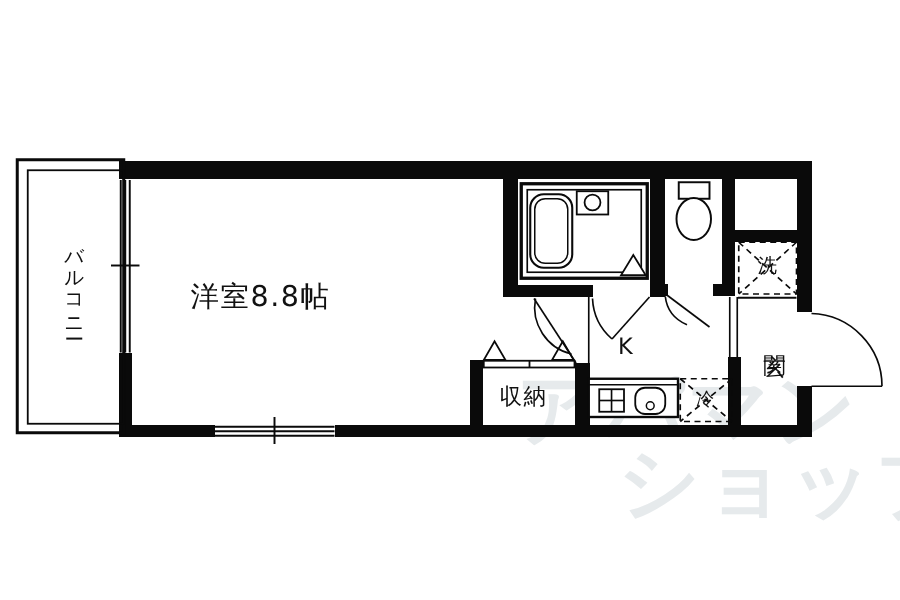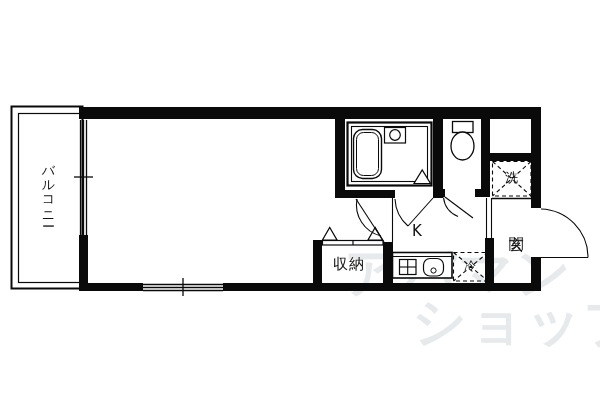--- a/index.html
+++ b/index.html
@@ -131,18 +131,19 @@
 
       <path d="M445,197 L473,218"></path>
       <path d="M443.5,197.5 Q445,211 458,216.5"></path>
 
       <path d="M541,257.5 L588,257.5"></path>
       <path d="M541,209 A48.5 48.5 0 0 1 588,257.5"></path>
     </g>
   </svg>
 
   <div class="lbl v" id="lbl-balcony">バルコニー</div>
+  <div class="lbl" id="lbl-room">洋室8.8帖</div>
   <div class="lbl" id="lbl-closet">収納</div>
   <div class="lbl" id="lbl-k">K</div>
   <div class="lbl" id="lbl-fridge">冷</div>
   <div class="lbl" id="lbl-washer">洗</div>
   <div class="lbl v" id="lbl-entrance">玄関</div>
 </div>
 
 </body></html>

